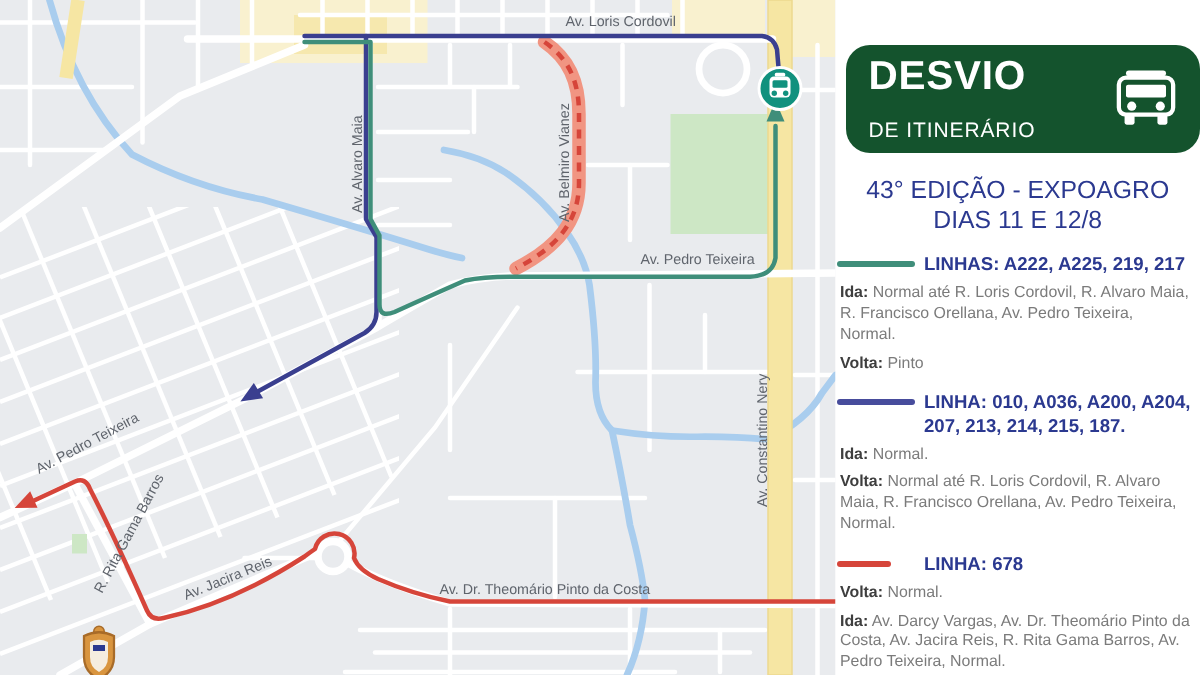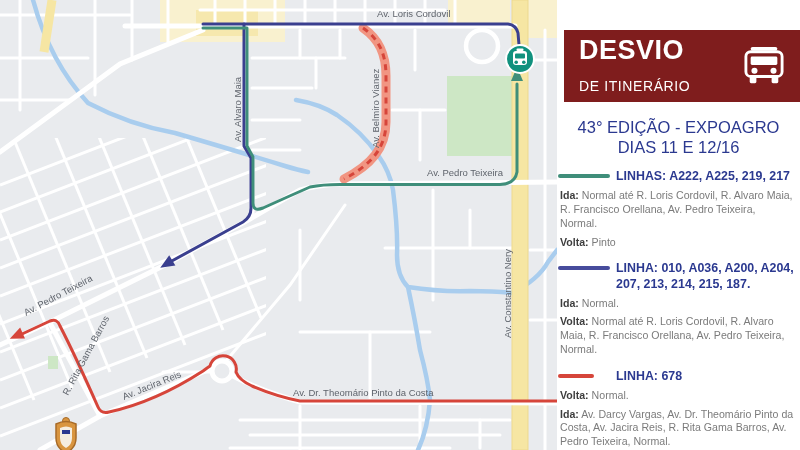--- a/index.html
+++ b/index.html
@@ -1,21 +1,21 @@
 <!DOCTYPE html>
 <html><head>
 <meta charset="utf-8">
 <style>
   html,body{margin:0;padding:0;}
   body{width:800px;height:450px;overflow:hidden;background:#fff;font-family:"Liberation Sans",sans-serif;}
   .stage{position:relative;width:800px;height:450px;display:flex;}
   .map-wrap{position:relative;width:557px;height:450px;flex:none;background:#E9EBEE;}
   .map-wrap svg{display:block;}
   .panel{position:relative;width:243px;height:450px;flex:none;background:#ffffff;box-sizing:border-box;}
-  .header{margin:30px 0 0 7px;height:72px;background:#7f1d1d;display:flex;align-items:center;justify-content:space-between;padding:0 13px 0 15px;box-sizing:border-box;}
+  .header{margin:30px 0 0 7px;height:72px;background:#14532d;display:flex;align-items:center;justify-content:space-between;padding:0 13px 0 15px;box-sizing:border-box;border-radius:16px;}
   .header-title{color:#fff;font-weight:800;font-size:27px;line-height:0.95;letter-spacing:0.5px;}
   .header-sub{color:#fff;font-size:14px;letter-spacing:0.6px;margin-top:14px;}
   .event{margin-top:15px;text-align:center;color:#2B3990;font-weight:normal;font-size:16.5px;line-height:1.22;}
   .sections{padding:0 6px 0 1px;}
   .route-section{margin-top:12px;}
   .sec-head{display:flex;align-items:flex-start;}
   .swatch-wrap{width:58px;flex:none;padding-top:5px;}
   .swatch{height:4px;border-radius:2px;display:block;}
   .swatch-green{width:52px;background:#3F8E7A;}
   .swatch-blue{width:52px;background:#474C9C;}
@@ -218,21 +218,21 @@
         <rect x="10" y="11" width="28" height="9" rx="1.5" fill="#FFFFFF"></rect>
         <circle cx="14" cy="26" r="3.2" fill="#FFFFFF"></circle>
         <circle cx="34" cy="26" r="3.2" fill="#FFFFFF"></circle>
         <rect x="9" y="32" width="7" height="7" rx="1.5" fill="#FFFFFF"></rect>
         <rect x="32" y="32" width="7" height="7" rx="1.5" fill="#FFFFFF"></rect>
       </svg>
     </div>
 
     <div class="event">
       <div>43° EDIÇÃO - EXPOAGRO</div>
-      <div>DIAS 11 E 12/16</div>
+      <div>DIAS 11 E 12/8</div>
     </div>
 
     <div class="sections">
 
       <div class="route-section">
         <div class="sec-head">
           <span class="swatch-wrap">
               <span class="swatch swatch-green"></span>
             </span>
           <span class="sec-title">LINHAS: A222, A225, 219, 217</span>

